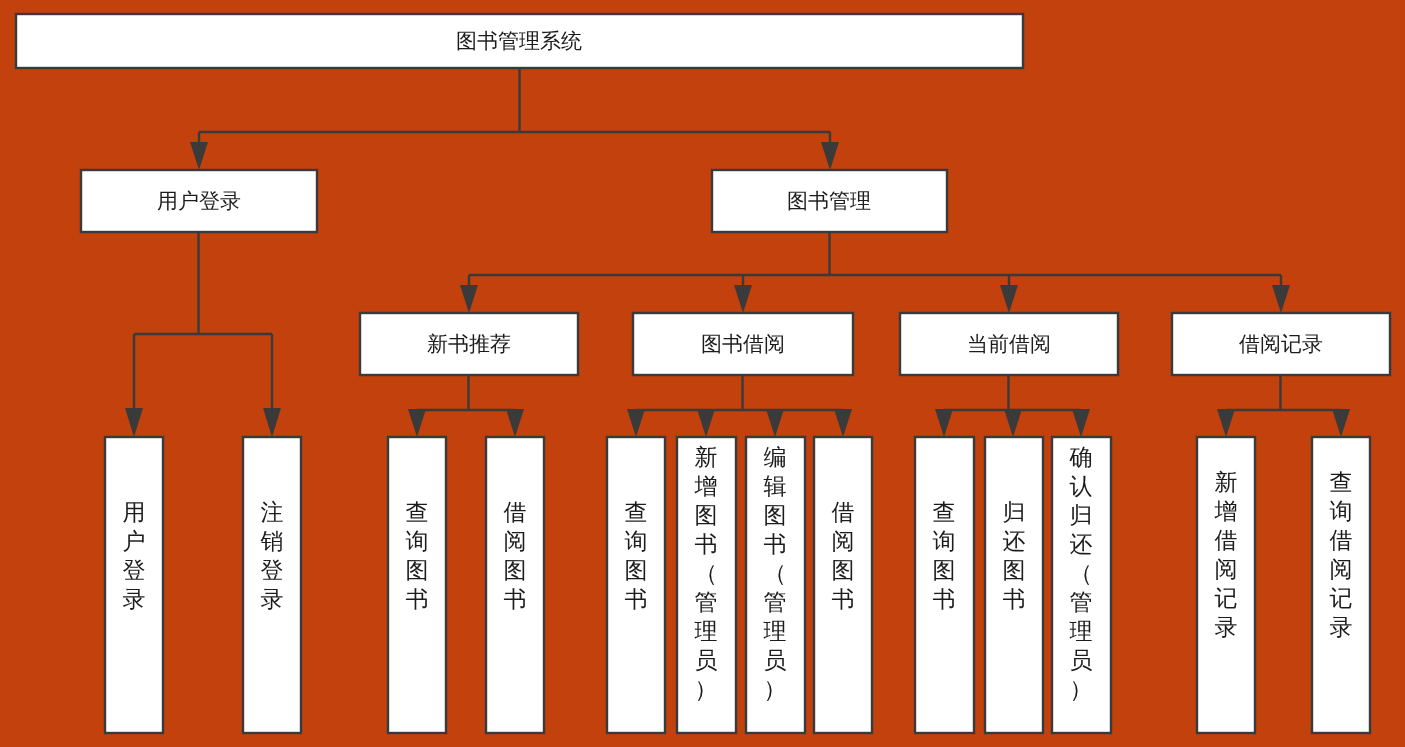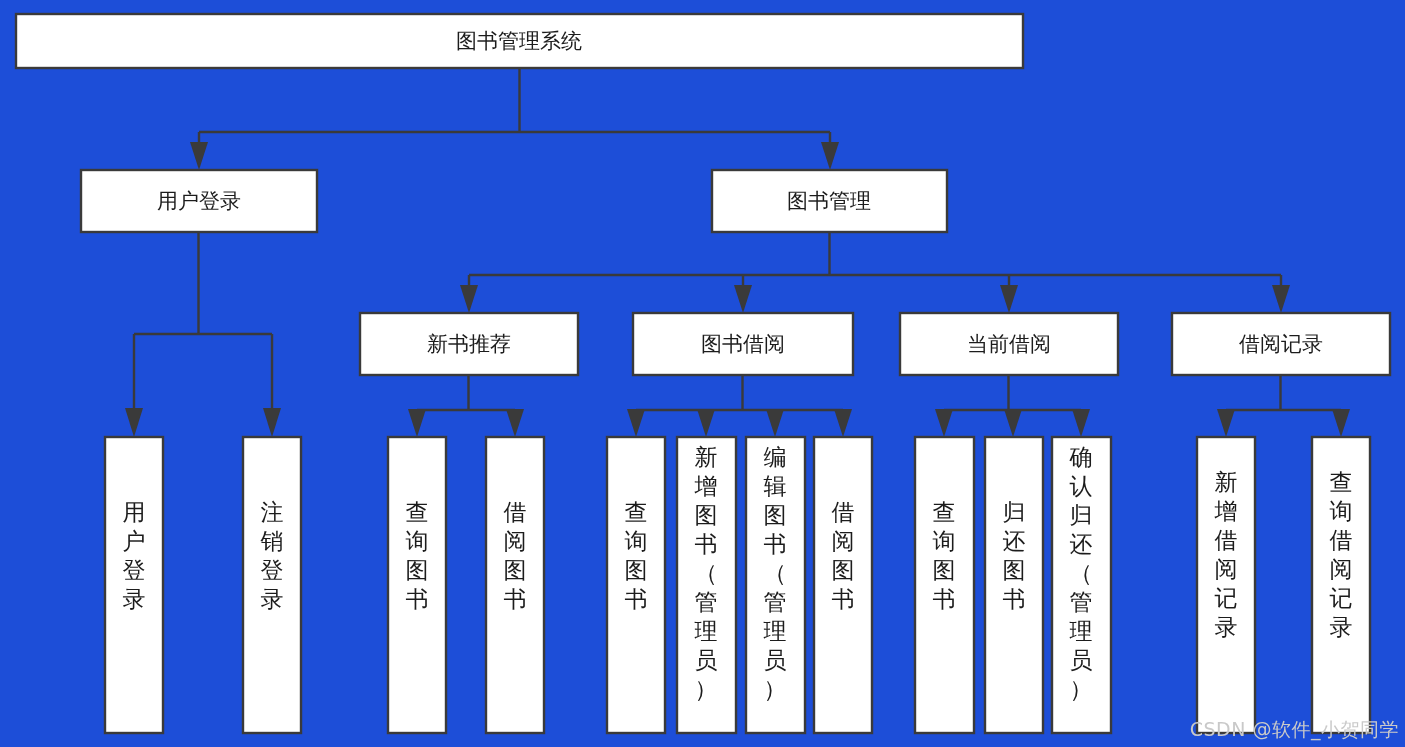--- a/index.html
+++ b/index.html
@@ -10,21 +10,21 @@
   body {
     width: 1405px;
     height: 747px;
     font-family: "DejaVu Sans", "Liberation Sans", sans-serif;
     overflow: hidden;
   }
   #diagram-root {
     position: relative;
     width: 1405px;
     height: 747px;
-    background: #1d4ed8;
+    background: #c2410c;
   }
   svg#flow {
     position: absolute;
     left: 0;
     top: 0;
     width: 1405px;
     height: 747px;
     display: block;
   }
   .node-box {
@@ -222,14 +222,13 @@
       </g>
 
       <g>
         <rect class="node-box" x="1312" y="437" width="58" height="296"></rect>
         <text class="node-label-vertical" x="1341" y="490"><tspan x="1341" y="490">查</tspan><tspan x="1341" y="519">询</tspan><tspan x="1341" y="548">借</tspan><tspan x="1341" y="577">阅</tspan><tspan x="1341" y="606">记</tspan><tspan x="1341" y="635">录</tspan></text>
       </g>
 
     </g>
   </svg>
 
-  <div class="watermark">CSDN @软件_小贺同学</div>
 </div>
 
 </body></html>

